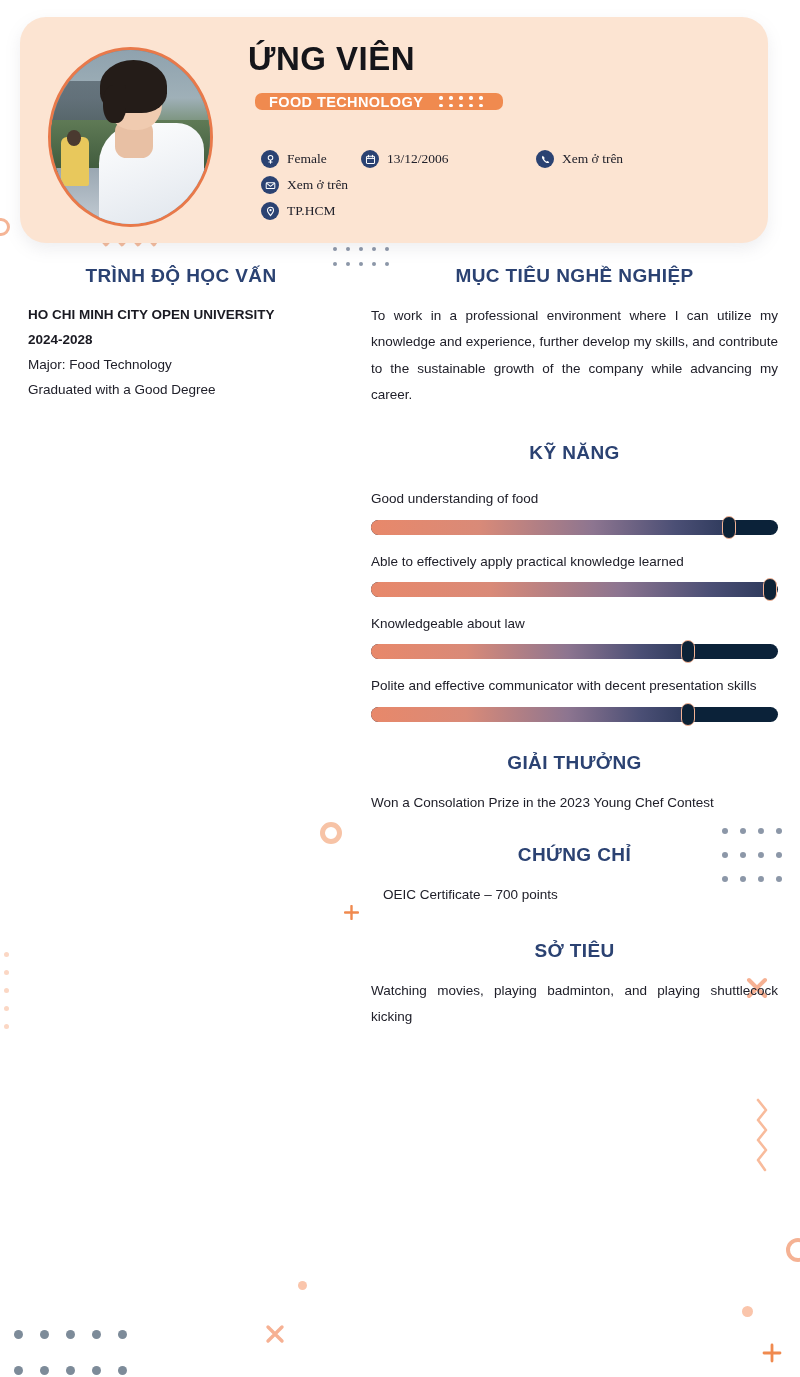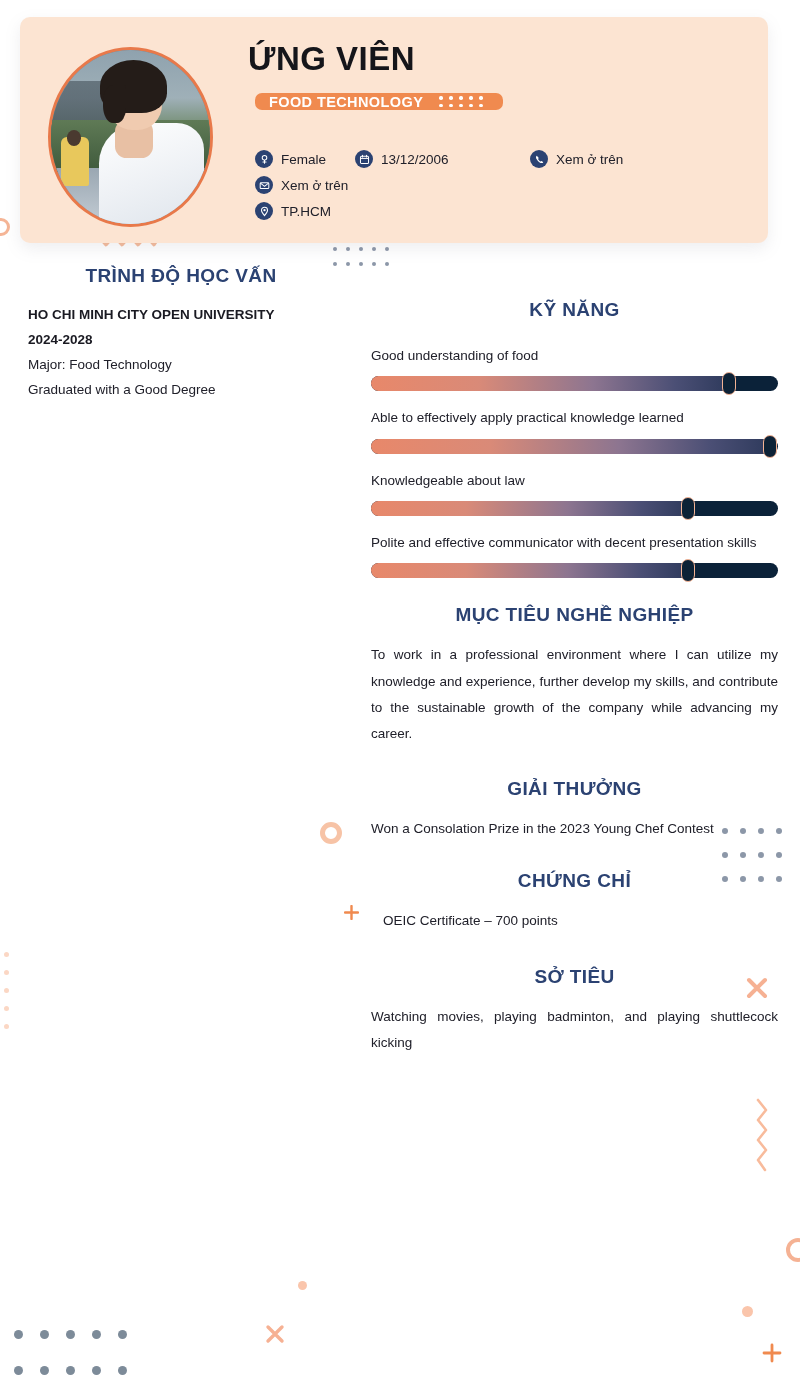--- a/index.html
+++ b/index.html
@@ -29,21 +29,21 @@
   .zig svg, .wave svg, .cross svg, .plus svg { display: block; }
 
   
   .header-card {
     position: absolute;
     left: 20px;
     top: 17px;
     width: 748px;
     height: 226px;
     background: #fce4d2;
-    border-radius: 10px;
+    border-radius: 26px;
     box-shadow: 0 6px 16px rgba(120,120,140,0.13);
     z-index: 3;
   }
 
   .avatar {
     position: absolute;
     left: 28px;
     top: 30px;
     width: 165px;
     height: 180px;
@@ -108,23 +108,24 @@
     white-space: nowrap;
   }
   .badge-dots { display: grid; grid-template-columns: repeat(5, 10px); gap: 4px 0; }
   .badge-dots span {
     width: 3.5px; height: 3.5px; border-radius: 50%;
     background: #ffffff; display: block;
   }
 
   .contact-grid {
     position: absolute;
-    left: 235px;
+    left: 241px;
     top: 133px;
     width: 510px;
+    font-family: Liberation Serif, serif;
   }
   .contact-row { display: flex; align-items: center; margin-bottom: 8px; }
   .contact-item { display: flex; align-items: center; gap: 8px; }
   .c-ico {
     width: 18px; height: 18px; border-radius: 50%;
     background: #2b4272;
     display: inline-flex; align-items: center; justify-content: center;
     flex: 0 0 18px;
   }
   .c-ico svg { display: block; }
@@ -435,20 +436,25 @@
     <div class="sec-title">TRÌNH ĐỘ HỌC VẤN</div>
     <div class="edu-school">HO CHI MINH CITY OPEN UNIVERSITY</div>
     <div class="edu-school">2024-2028</div>
     <div class="edu-line">Major: Food Technology</div>
     <div class="edu-line">Graduated with a Good Degree</div>
   </div>
 </div>
 
 <div class="col-right">
 
+  <div class="sec">
+    <div class="sec-title">MỤC TIÊU NGHỀ NGHIỆP</div>
+    <div class="para">To work in a professional environment where I can utilize my knowledge and experience, further develop my skills, and contribute to the sustainable growth of the company while advancing my career.</div>
+  </div>
+
   <div class="sec" style="margin-top:34px">
     <div class="sec-title" style="margin-bottom:22px">KỸ NĂNG</div>
 
     <div class="skill">
       <div class="skill-label">Good understanding of food</div>
       <div class="bar">
         <div class="bar-fill" style="width: 88%;"></div>
         <div class="bar-thumb" style="left: 88%;"></div>
       </div>
     </div>
@@ -471,25 +477,20 @@
 
     <div class="skill">
       <div class="skill-label">Polite and effective communicator with decent presentation skills</div>
       <div class="bar">
         <div class="bar-fill" style="width: 78%;"></div>
         <div class="bar-thumb" style="left: 78%;"></div>
       </div>
     </div>
   </div>
 
-  <div class="sec">
-    <div class="sec-title">MỤC TIÊU NGHỀ NGHIỆP</div>
-    <div class="para">To work in a professional environment where I can utilize my knowledge and experience, further develop my skills, and contribute to the sustainable growth of the company while advancing my career.</div>
-  </div>
-
   <div class="sec" style="margin-top:30px">
     <div class="sec-title">GIẢI THƯỞNG</div>
     <div class="para left">Won a Consolation Prize in the 2023 Young Chef Contest</div>
   </div>
 
   <div class="sec" style="margin-top:28px">
     <div class="sec-title">CHỨNG CHỈ</div>
     <div class="para left" style="padding-left:12px">OEIC Certificate – 700 points</div>
   </div>
 

